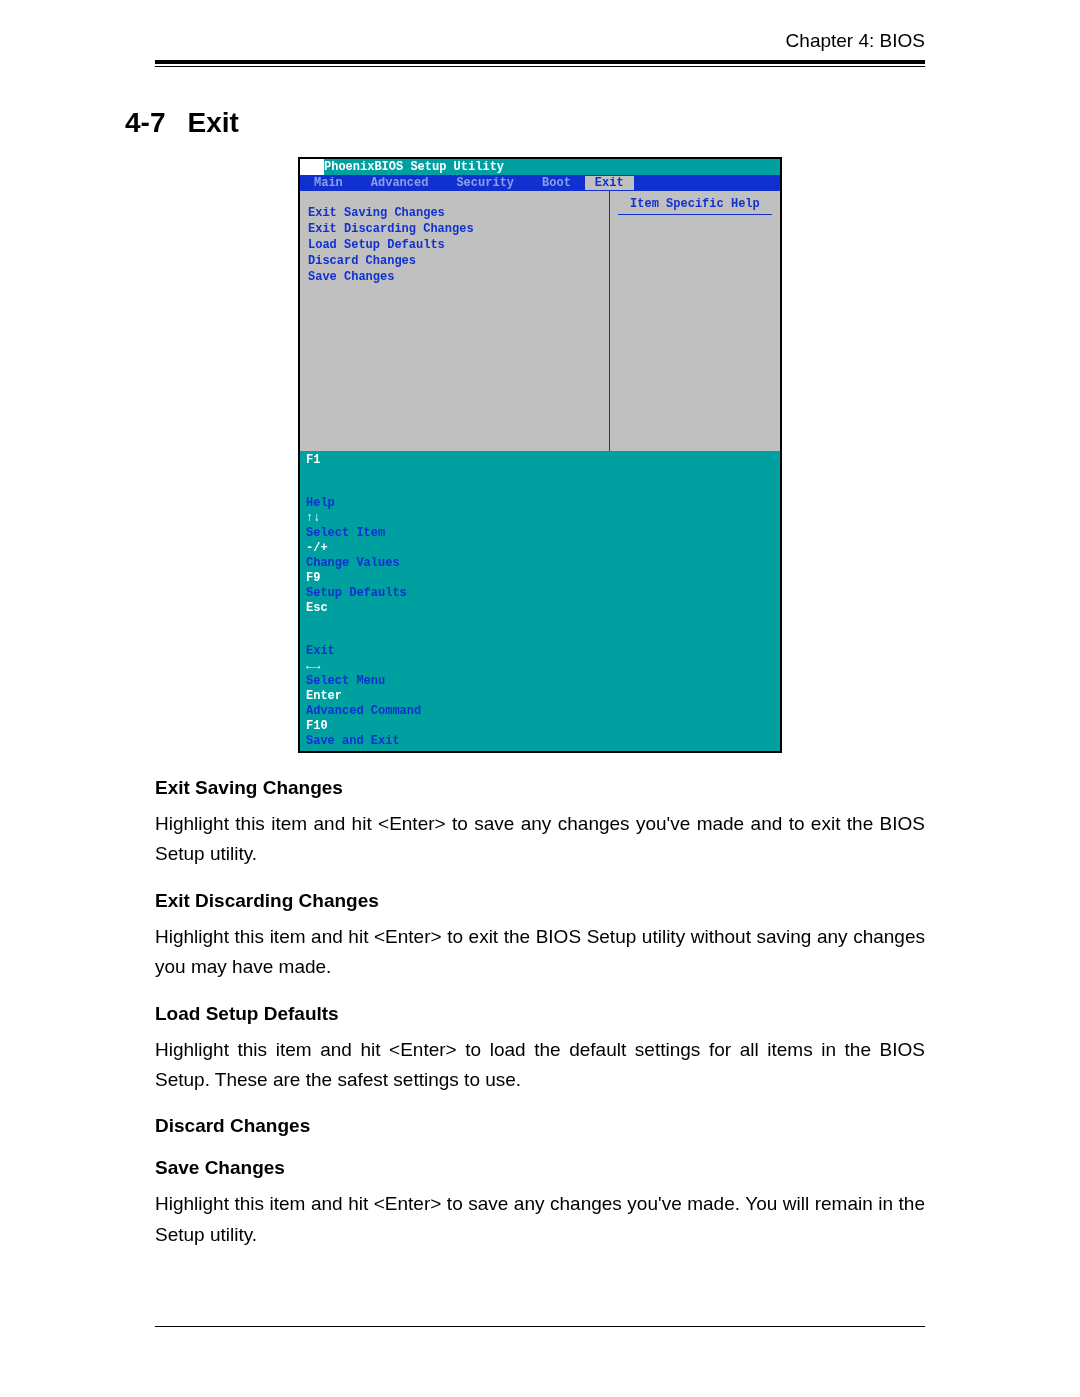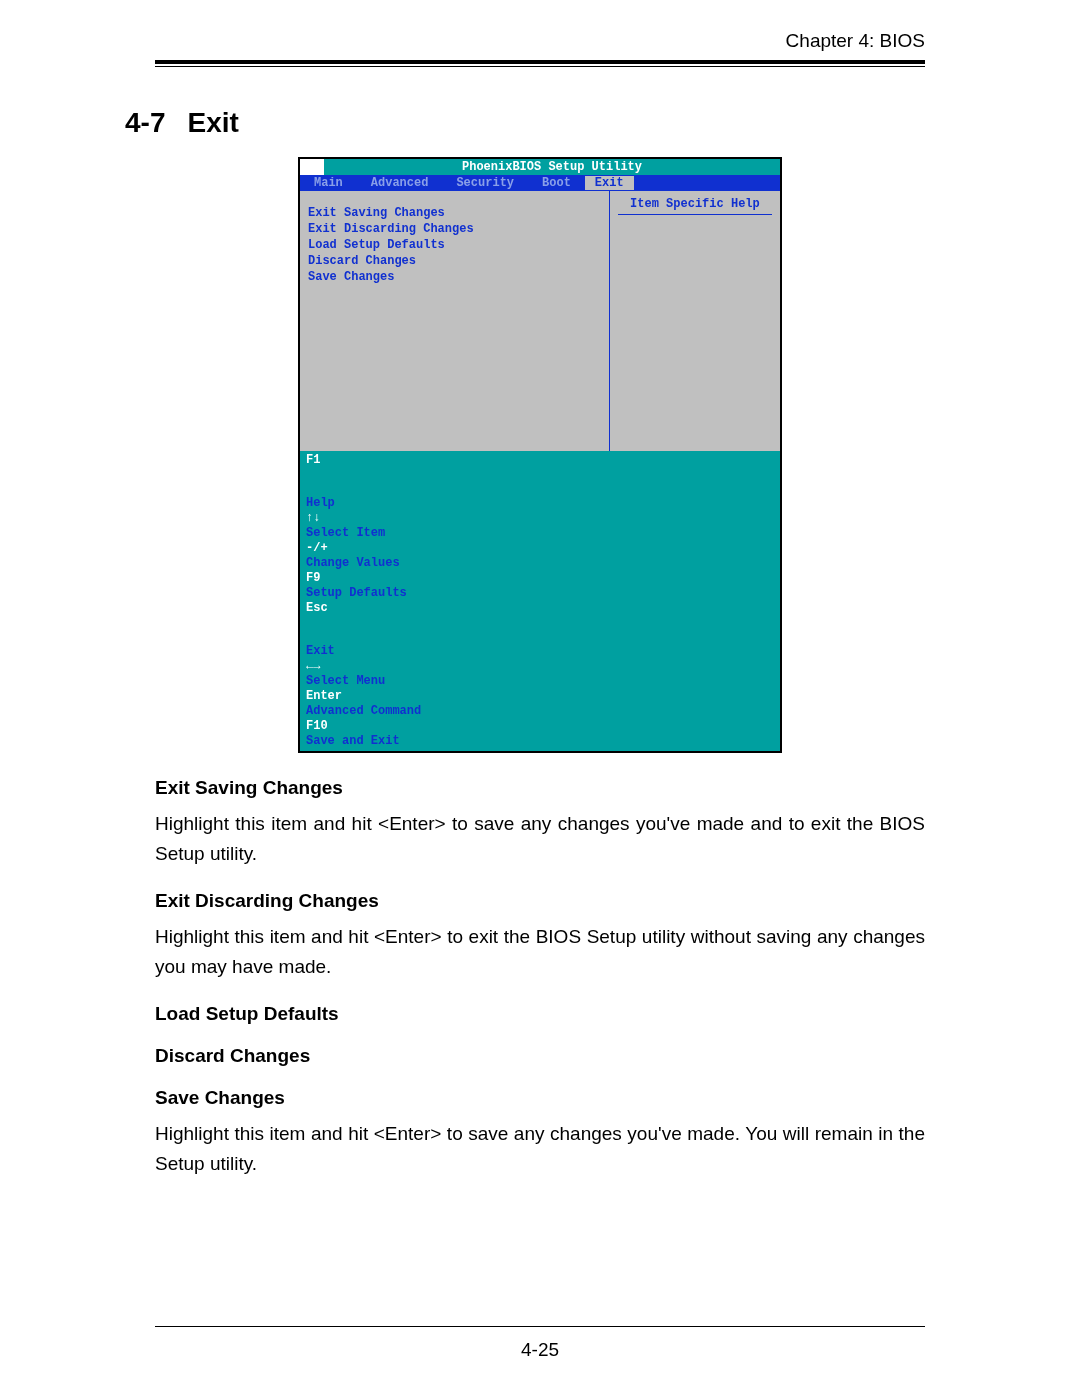--- a/index.html
+++ b/index.html
@@ -47,21 +47,21 @@
     width: 480px;
     margin: 0 auto 24px auto;
     border: 2px solid #000;
     font-family: "Courier New", monospace;
     font-size: 12px;
     font-weight: bold;
   }
   .bios-titlebar {
     background: #00a0a0;
     color: #fff;
-    text-align: center;
+    text-align: left;
     padding: 1px 0;
     margin-left: 24px;
   }
   .bios-menubar {
     background: #1030d0;
     color: #fff;
     display: flex;
     padding: 1px 0;
   }
   .bios-menubar span {
@@ -204,21 +204,21 @@
     </div>
   </div>
 
   <div class="sub-heading">Exit Saving Changes</div>
   <div class="body-text">Highlight this item and hit &lt;Enter&gt; to save any changes you've made and to exit the BIOS Setup utility.</div>
 
   <div class="sub-heading">Exit Discarding Changes</div>
   <div class="body-text">Highlight this item and hit &lt;Enter&gt; to exit the BIOS Setup utility without saving any changes you may have made.</div>
 
   <div class="sub-heading">Load Setup Defaults</div>
+  <div class="body-text">Highlight this item and hit &lt;Enter&gt; to load the default settings for all items in the BIOS Setup. These are the safest settings to use.</div>
 
   <div class="sub-heading">Discard Changes</div>
 
   <div class="sub-heading">Save Changes</div>
   <div class="body-text">Highlight this item and hit &lt;Enter&gt; to save any changes you've made. You will remain in the Setup utility.</div>
 
   <div class="footer-rule"></div>
-  <div class="page-number">4-25</div>
 </div>
 
 </body></html>

